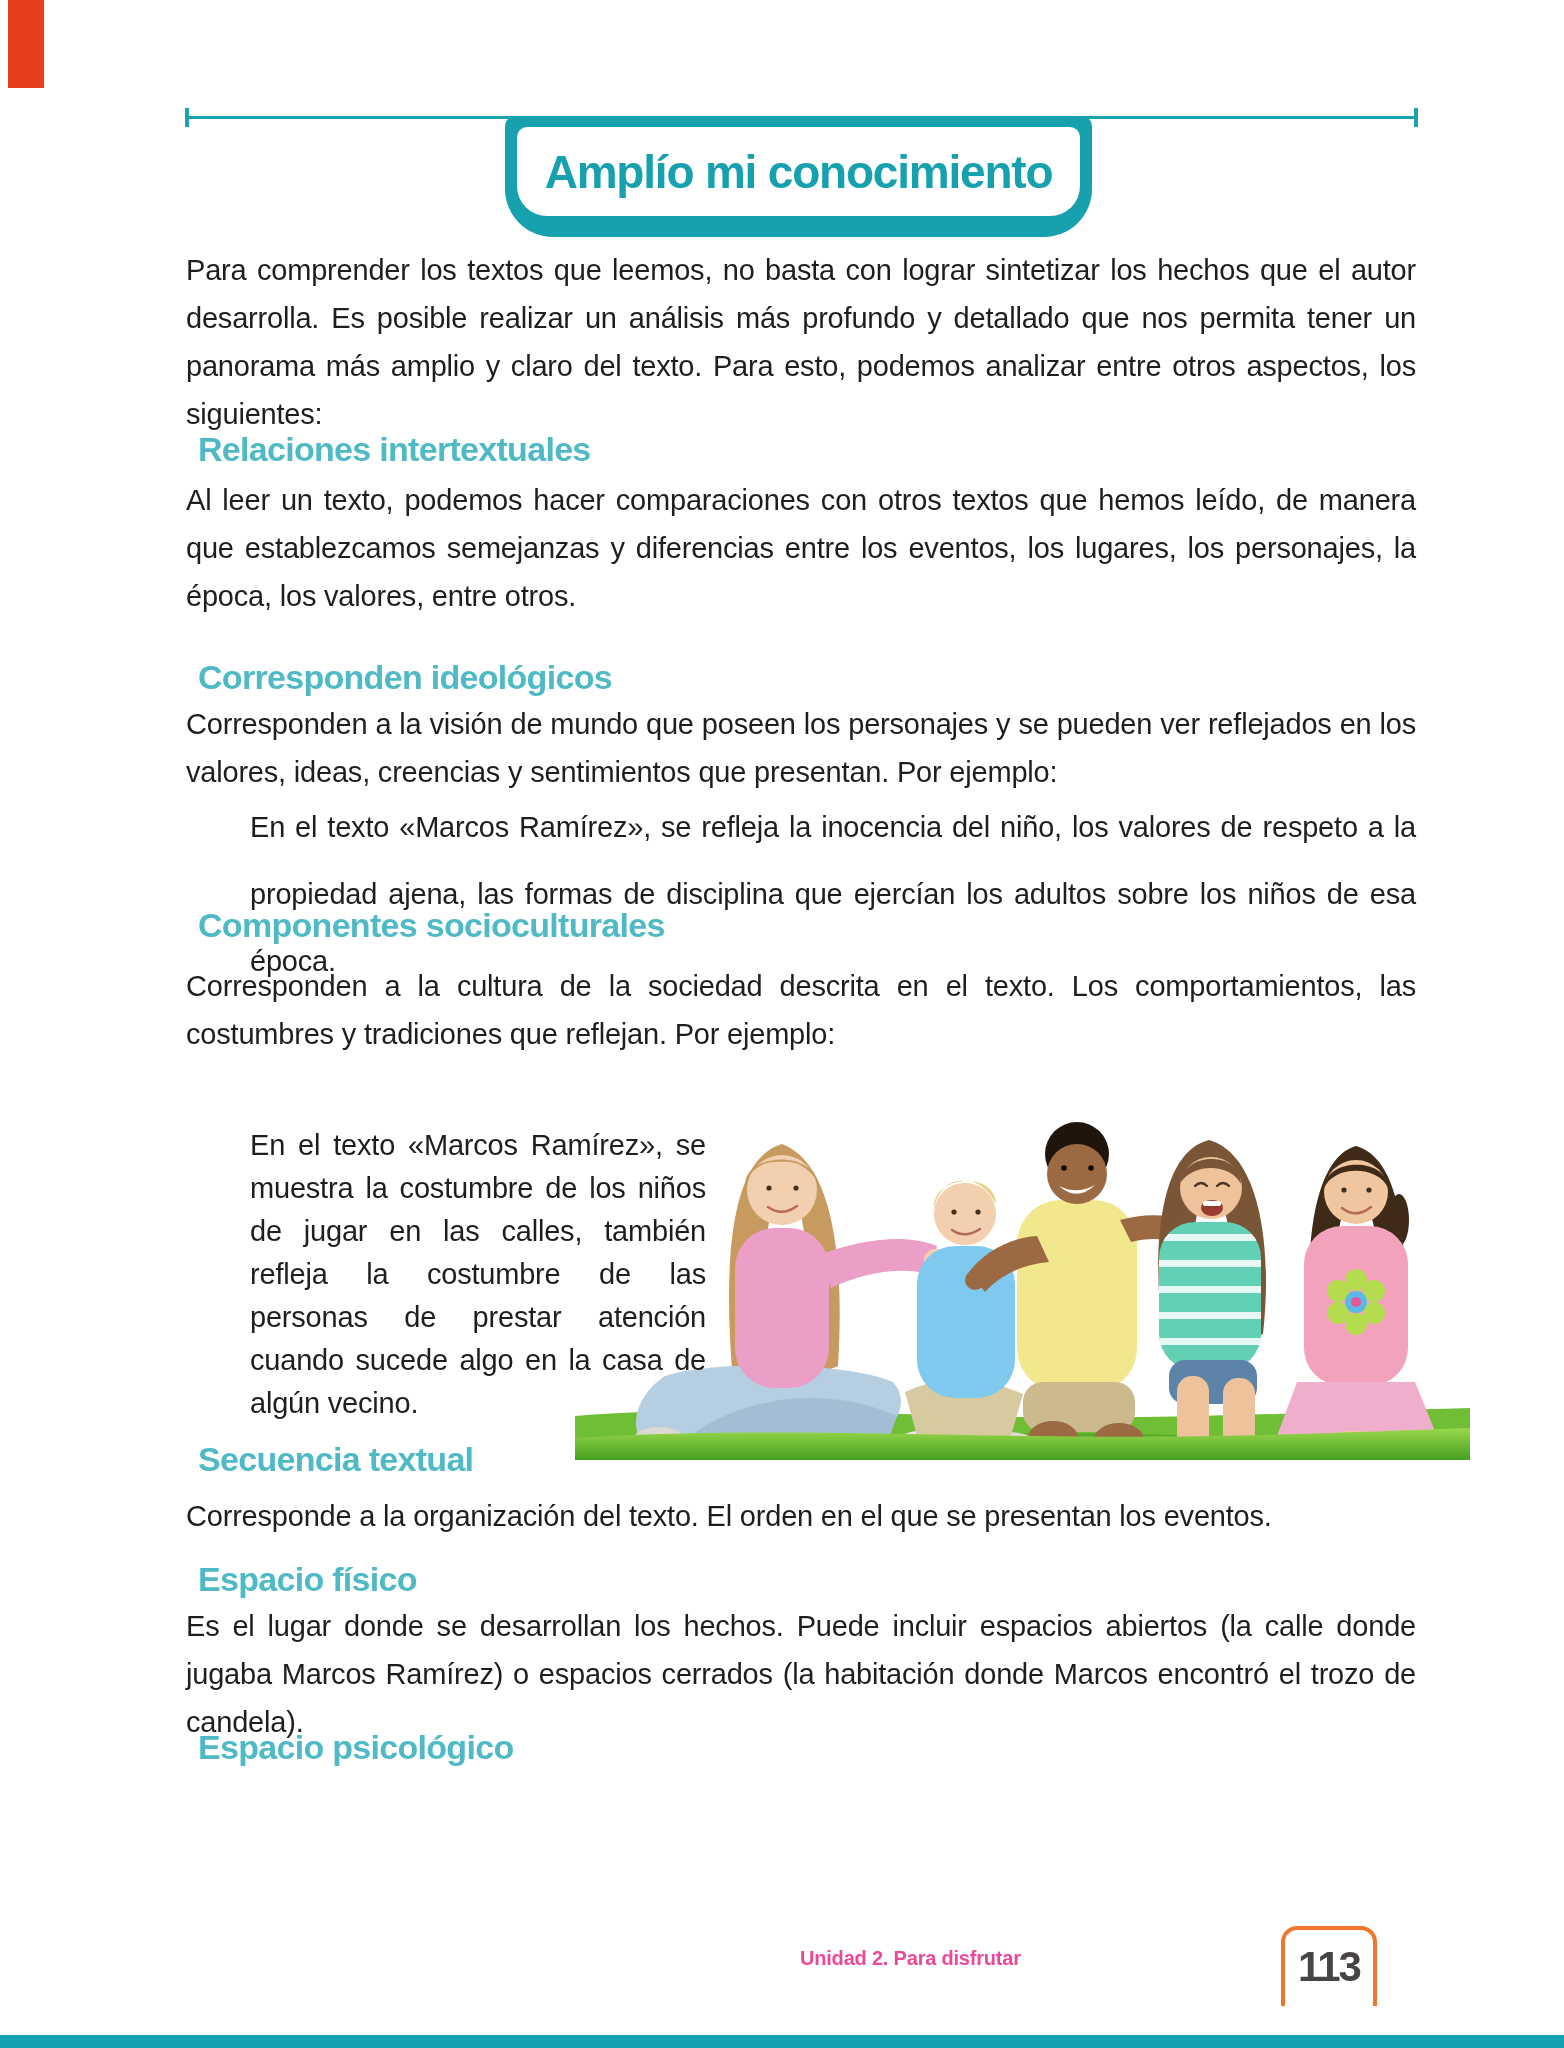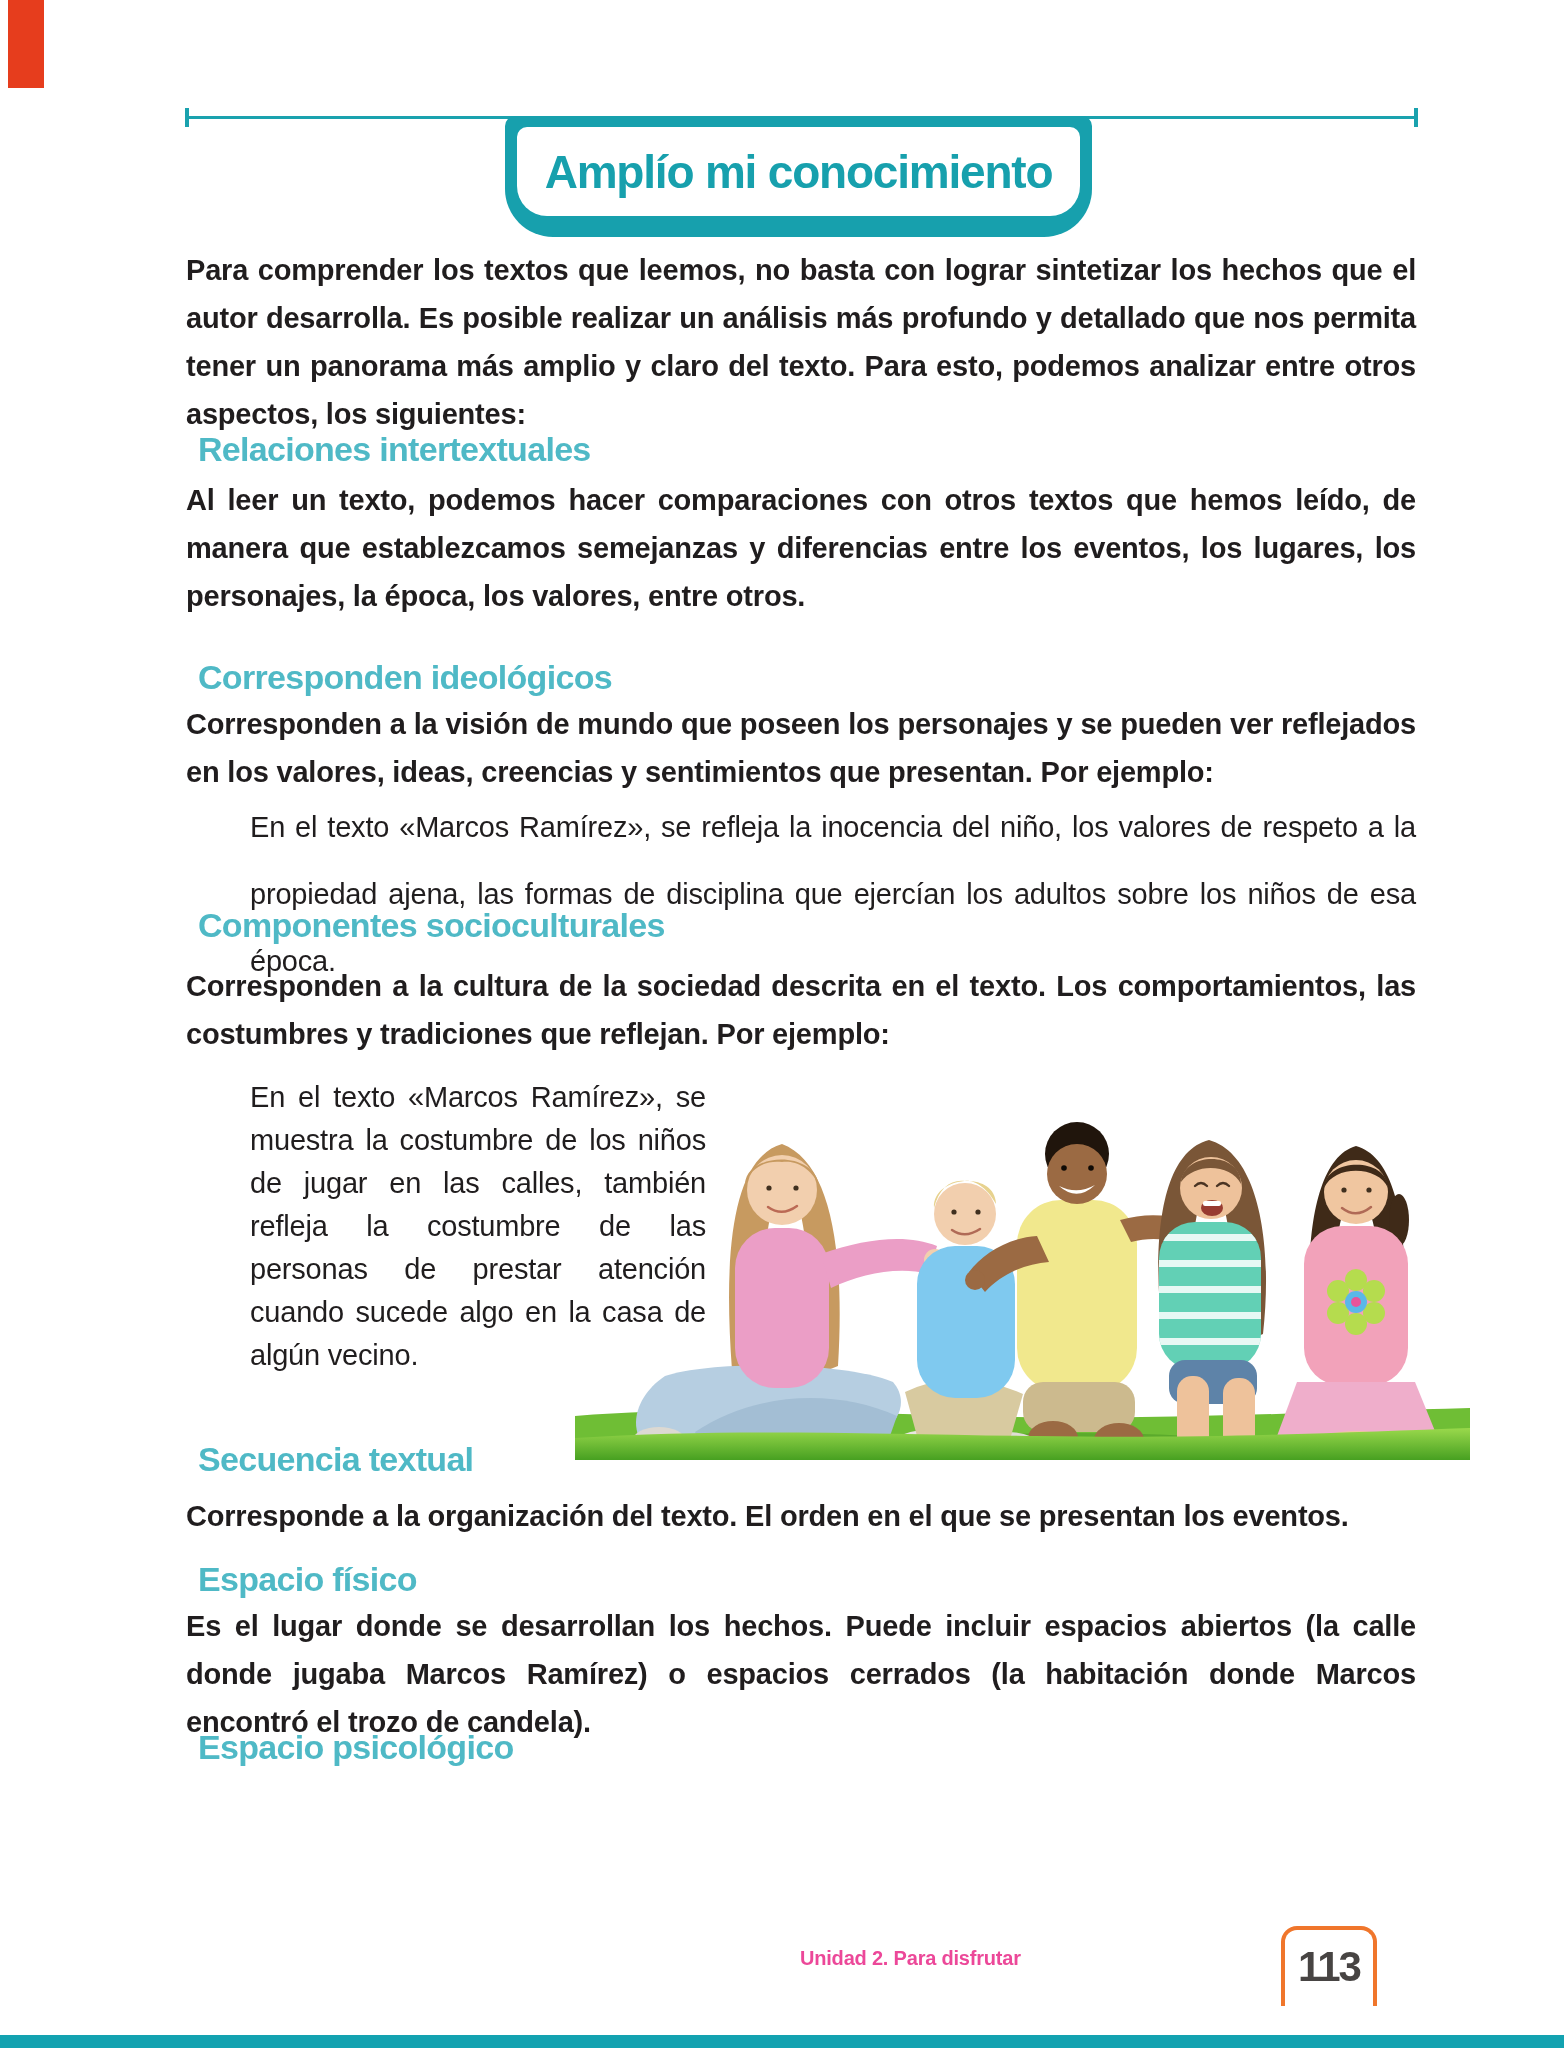--- a/index.html
+++ b/index.html
@@ -12,21 +12,21 @@
   .rule{position:absolute;left:187px;top:116px;width:1229px;height:3px;background:#1aa2ae;}
   .rule-cap{position:absolute;top:108px;width:4px;height:19px;background:#1aa2ae;}
   .rule-cap.left{left:185px;} .rule-cap.right{left:1414px;}
   .badge{position:absolute;left:505px;top:116px;width:587px;height:121px;background:#17a0ad;
          border-radius:10px 10px 48px 48px;z-index:3;}
   .badge-inner{position:absolute;left:12px;right:12px;top:11px;bottom:21px;background:#fff;
          border-radius:10px 10px 30px 30px;display:flex;align-items:center;justify-content:center;}
   .badge-title{font-size:46px;font-weight:bold;color:#17a0ad;letter-spacing:-1.2px;white-space:nowrap;}
   
   .body{position:absolute;left:186px;width:1230px;font-size:29px;line-height:48px;color:#201d1e;
-        text-align:justify;letter-spacing:-0.2px;margin:0;font-weight:bold;}
+        text-align:justify;letter-spacing:-0.2px;margin:0;}
   .example{position:absolute;left:250px;width:1166px;font-size:29px;line-height:67px;color:#201d1e;
         text-align:justify;letter-spacing:-0.2px;margin:0;}
   .example-wrap{position:absolute;left:250px;width:456px;font-size:29px;line-height:43px;color:#201d1e;
         text-align:justify;letter-spacing:-0.2px;margin:0;}
   .h{position:absolute;left:186px;font-size:34px;font-weight:bold;color:#4fb9c6;
         letter-spacing:-0.7px;margin:12px;white-space:nowrap;}
   
   .photo{position:absolute;left:575px;top:1040px;width:895px;height:420px;}
   
   .footer-label{position:absolute;left:800px;width:512px;top:1947px;text-align:left;
@@ -169,21 +169,21 @@
       <circle cx="781" cy="152" r="32" fill="#f0c6a0"></circle>
       <path d="M749,148 C750,118 812,116 813,148 C804,126 760,124 749,148 Z" fill="#3f2a18"></path>
       <circle cx="769" cy="150" r="2.6" fill="#40301f"></circle>
         <circle cx="794" cy="150" r="2.6" fill="#40301f"></circle>
       <path d="M767,168 Q781,179 796,167" stroke="#b06a56" stroke-width="2.5" fill="none" stroke-linecap="round"></path>
     </g>
 
     <path d="M0,398 C150,388 300,394 460,396 C640,399 780,392 895,388 L895,420 L0,420 Z" fill="url(#grassGrad)"></path>
   </svg>
 
-  <p class="example-wrap" style="top:1076px">En el texto «Marcos Ramírez», se muestra la costumbre de los niños de jugar en las calles, también refleja la costumbre de las personas de prestar atención cuando sucede algo en la casa de algún vecino.</p>
+  <p class="example-wrap" style="top:1124px">En el texto «Marcos Ramírez», se muestra la costumbre de los niños de jugar en las calles, también refleja la costumbre de las personas de prestar atención cuando sucede algo en la casa de algún vecino.</p>
 
   <h2 class="h" style="top:1428px">Secuencia textual</h2>
   <p class="body" style="top:1492px">Corresponde a la organización del texto. El orden en el que se presentan los eventos.</p>
 
   <h2 class="h" style="top:1548px">Espacio físico</h2>
   <p class="body" style="top:1602px">Es el lugar donde se desarrollan los hechos. Puede incluir espacios abiertos (la calle donde jugaba Marcos Ramírez) o espacios cerrados (la habitación donde Marcos encontró el trozo de candela).</p>
 
   <h2 class="h" style="top:1716px">Espacio psicológico</h2>
 
   <div class="footer-label">Unidad 2. Para disfrutar</div>

